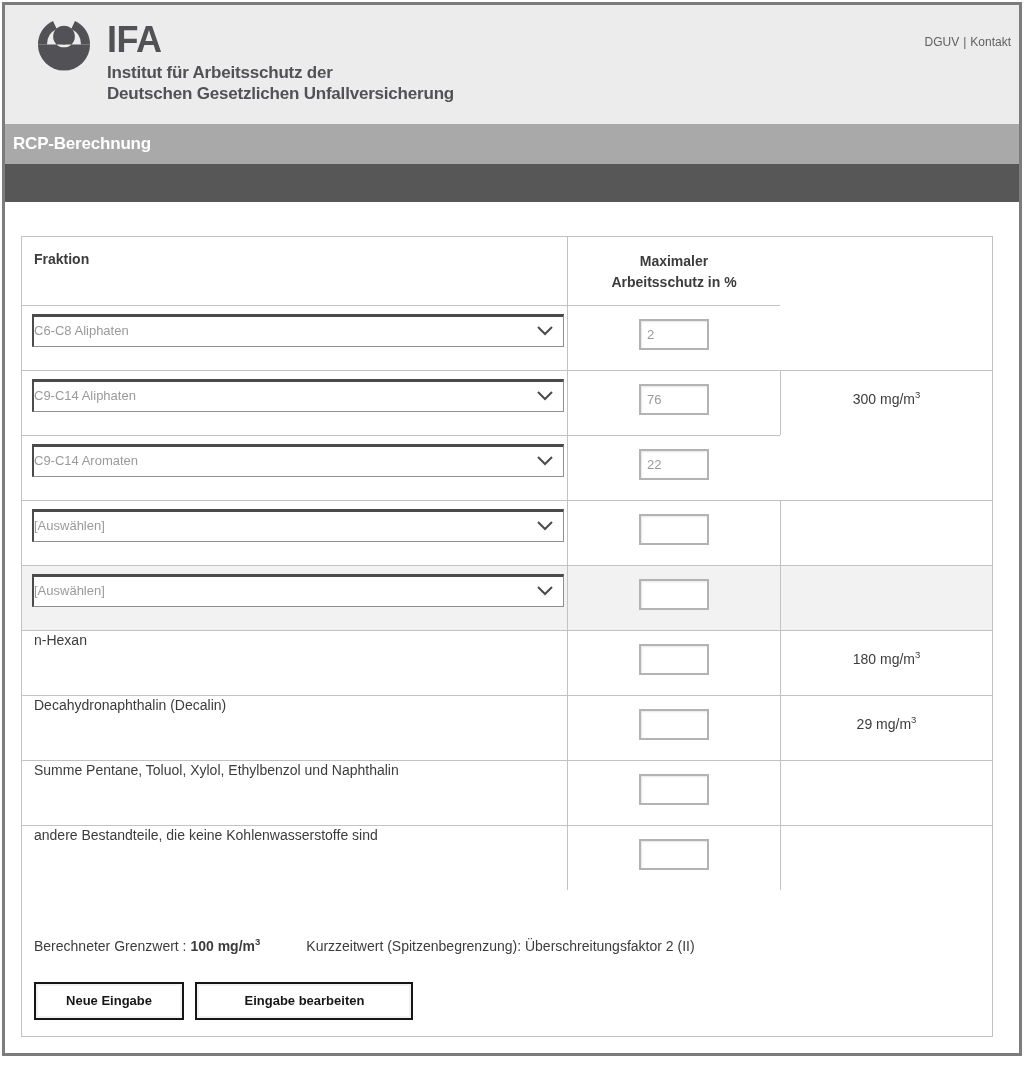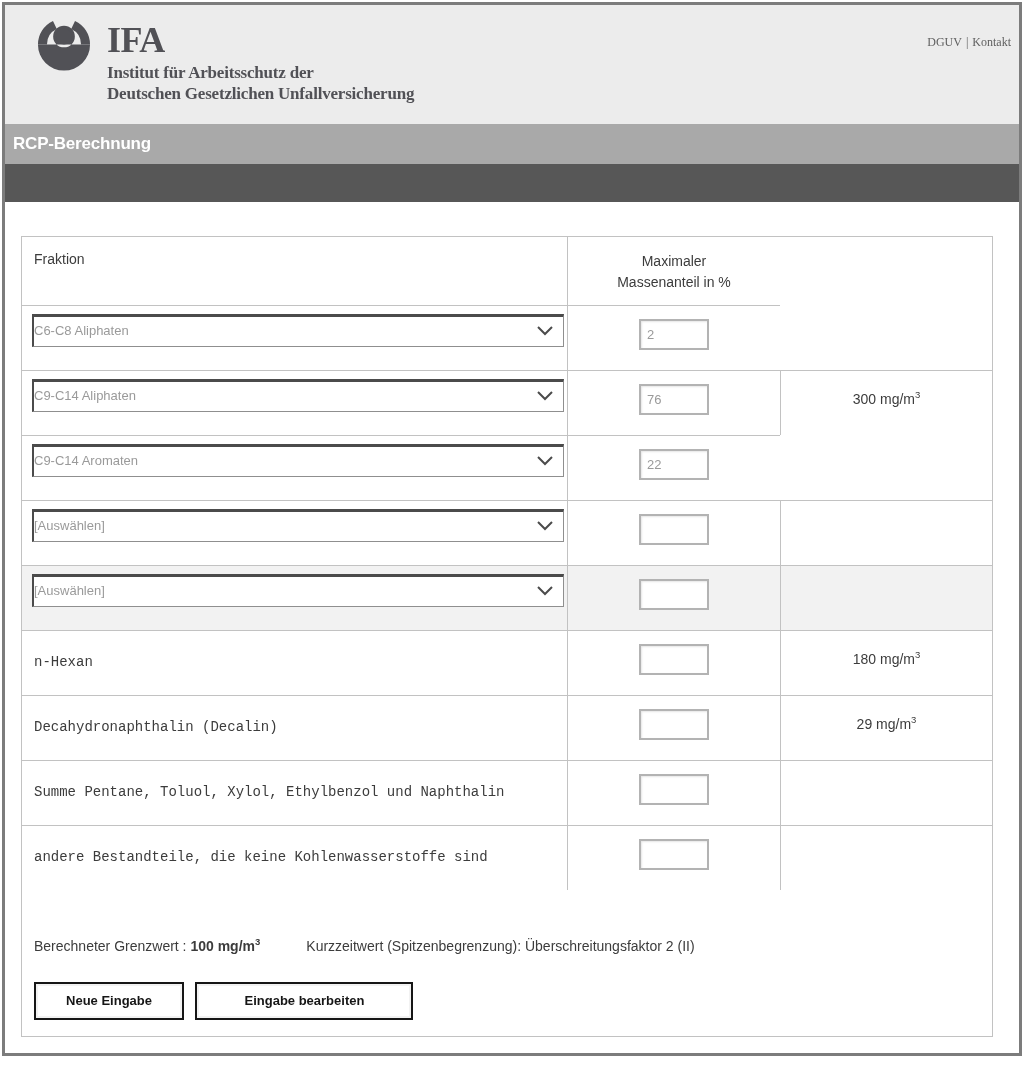--- a/index.html
+++ b/index.html
@@ -13,21 +13,20 @@
     border:3px solid #7c7c7c;
     background:#ffffff;
     overflow:hidden;
   }
 
   
   .topbar {
     position:relative;
     height:119px;
     background:#ececec;
-    font-family:Liberation Serif, serif;
   }
   .logo-wrap { position:absolute; left:28px; top:15px; display:flex; }
   .logo-mark { width:62px; height:51px; }
   .brand { margin-left:12px; color:#515156; }
   .brand-acronym {
     font-size:36px; font-weight:bold; letter-spacing:-0.5px; line-height:36px;
     margin-top:2px;
   }
   .brand-sub {
     font-size:17px; font-weight:bold; line-height:21px; margin-top:4px;
@@ -46,30 +45,30 @@
     line-height:40px; padding-left:8px; letter-spacing:-0.2px;
   }
   .dark-bar { height:38px; background:#575757; }
 
   
   .content { padding:34px 16px 0 16px; background:#ffffff; }
   .box { border:1px solid #c2c2c2; width:972px; }
 
   .grid-row { display:grid; grid-template-columns:545px 213px 212px; }
   .grid-row .cell { border-top:1px solid #c2c2c2; }
-  .grid-row.head .cell { border-top:none; }
+  .grid-row.head .cell { border-top:none;font-weight:bold; }
   .cell.c2, .cell.c3 { border-left:1px solid #c2c2c2; }
 
   .head .cell { height:68px; color:#3c3c3c; font-size:14px; padding-top:14px; }
   .head .c1 { padding-left:12px; }
   .head .c2, .head .c3 { text-align:center; line-height:21px; }
 
   .data .cell { height:65px; }
   .data .c1 { padding:8px 10px 0 10px; }
-  .data.textrow .c1 { padding-top:23px; padding-left:12px; font-size:14px; color:#3c3c3c;font-family:Liberation Mono, monospace; }
+  .data.textrow .c1 { padding-top:1px; padding-left:12px; font-size:14px; color:#3c3c3c; }
   .data .c2 { text-align:center; padding-top:13px; }
   .data .c3 { text-align:center; padding-top:18px; font-size:14px; color:#3c3c3c; }
   .data.alt .cell { background:#f2f2f2; }
 
   .selectbox {
     position:relative;
     width:532px; height:33px;
     background:#ffffff;
     border:1px solid #8f8f8f;
     border-top:3px solid #4b4b4b;
@@ -147,21 +146,21 @@
   <div class="title-bar">RCP-Berechnung</div>
   <div class="dark-bar"></div>
 
   <div class="content">
     <div class="box">
 
       <div class="grid-row head">
         <div class="cell c1">Fraktion</div>
         <div class="cell c2">
           <div>Maximaler</div>
-          <div>Massenanteil in %</div>
+          <div>Arbeitsschutz in %</div>
         </div>
       </div>
 
       <div class="grid-row data">
         <div class="cell c1">
           <div class="selectbox">
             <span>C6-C8 Aliphaten</span>
             <svg class="chev" viewBox="0 0 18 12">
                 <polyline points="2,2 9,9 16,2" fill="none" stroke="#4b4b4b" stroke-width="2"></polyline>
               </svg>

